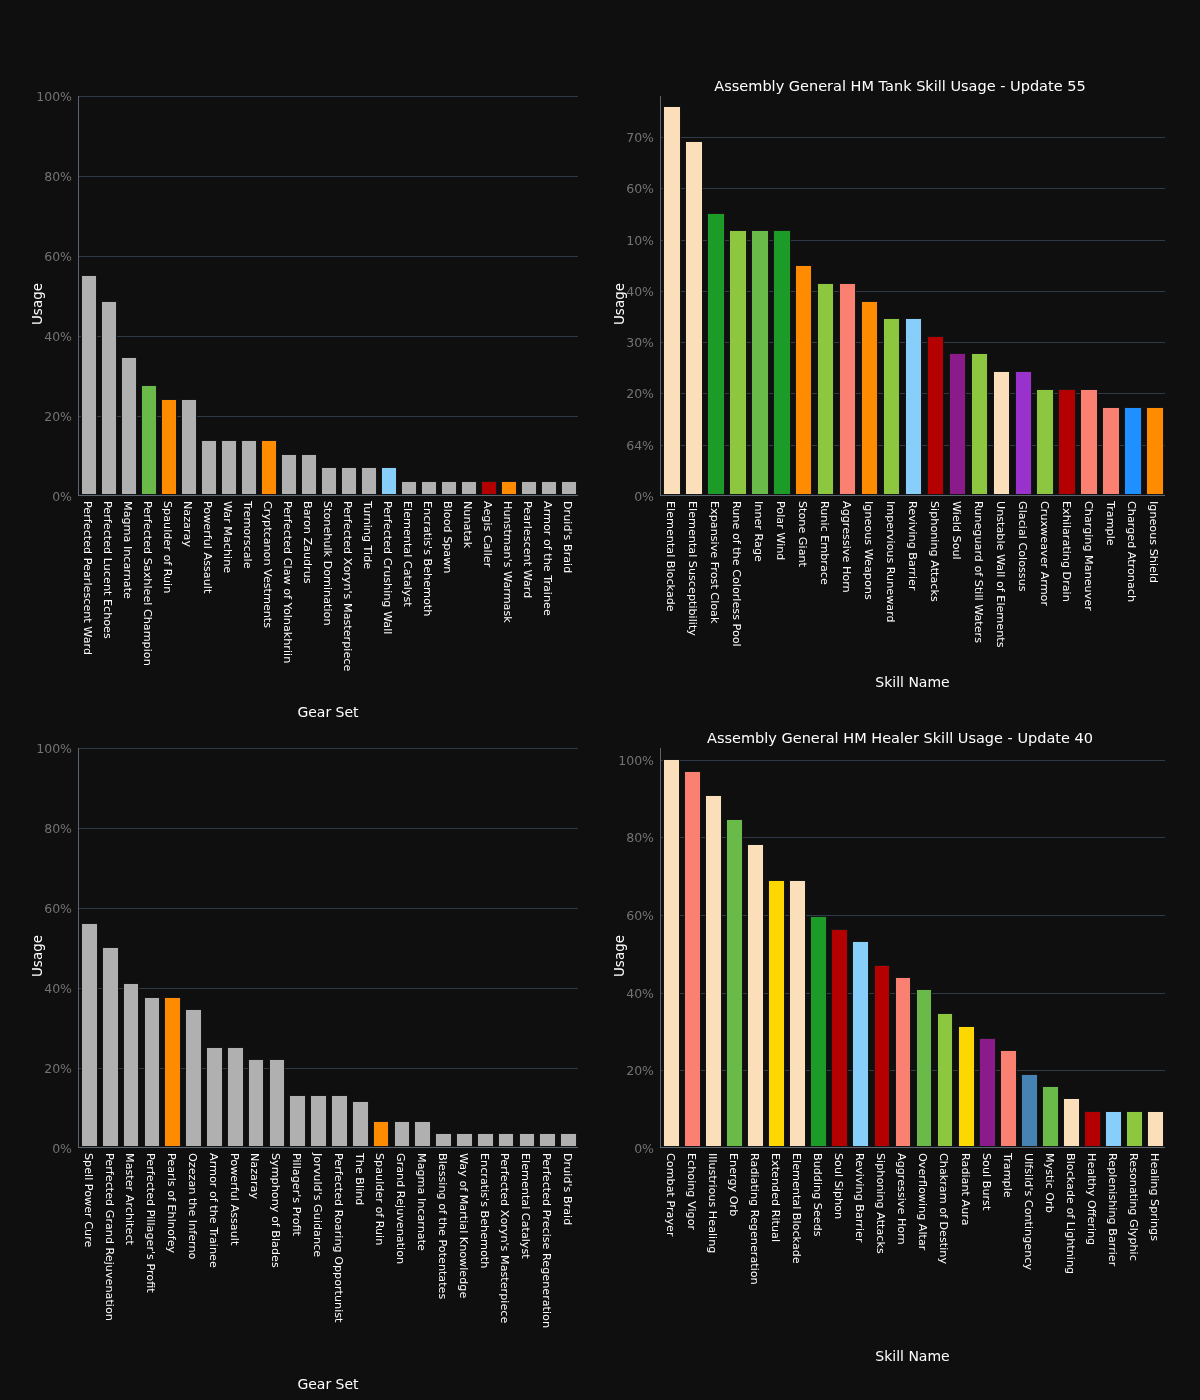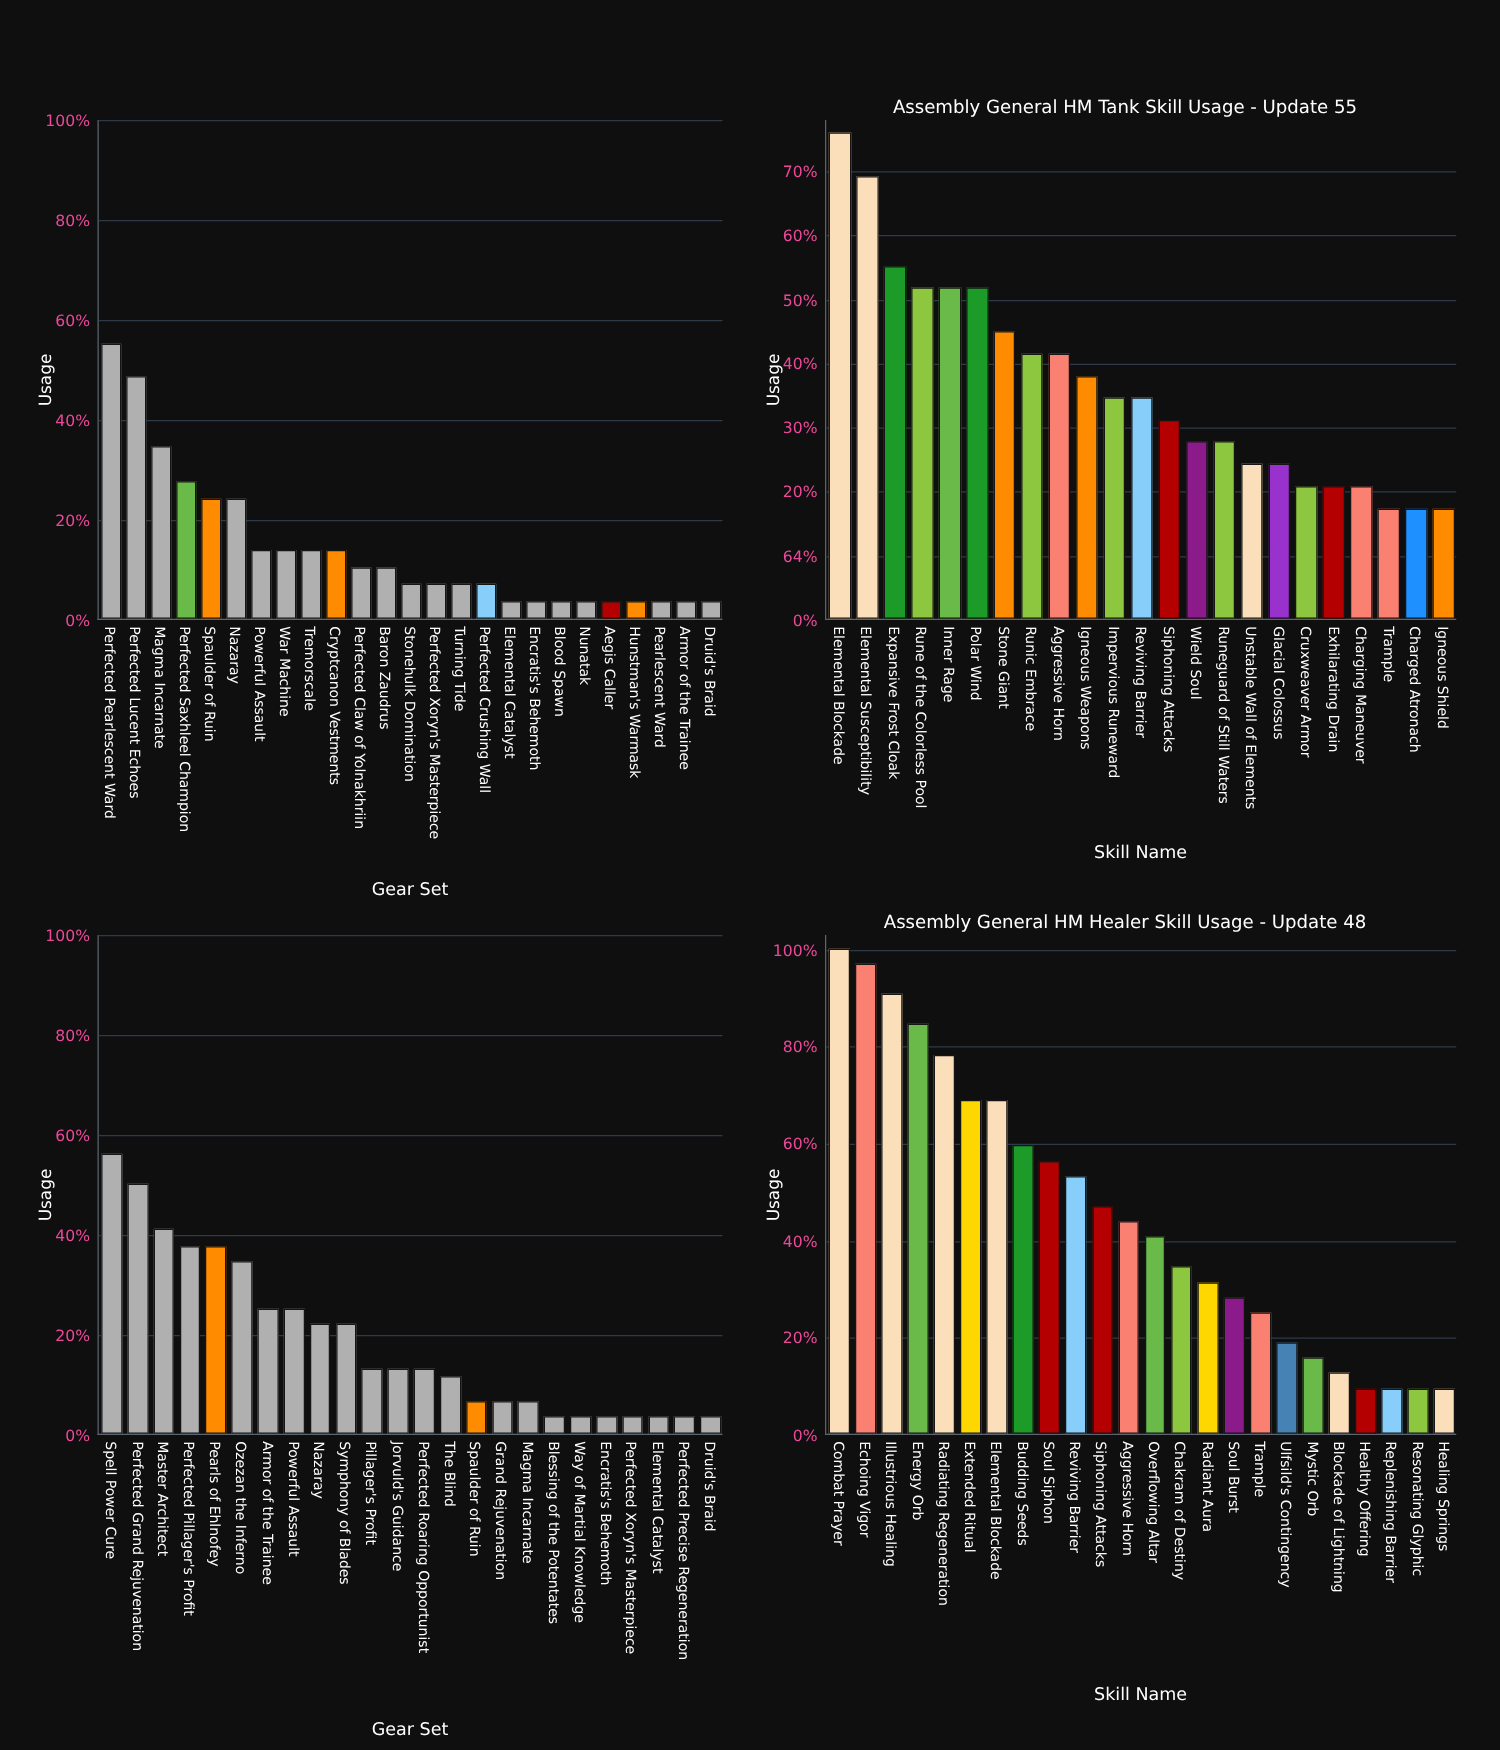--- a/index.html
+++ b/index.html
@@ -54,21 +54,21 @@
     position: absolute;
     left: 0; right: 0;
     height: 1px;
     background: #2f3a48;
   }
   .ytick {
     position: absolute;
     right: 100%;
     margin-right: 7px;
     font-size: 12.5px;
-    color: #ec4899;
+    color: #737373;
     white-space: nowrap;
     transform: translateY(-50%);
     text-align: right;
   }
   .bar {
     position: absolute;
     bottom: 0;
     border: 1px solid #151515;
     box-sizing: border-box;
   }
@@ -163,21 +163,21 @@
         <div class="ytick" style="top: 400px;">0%</div>
         <div class="grid-line" style="top: 348.718px;"></div>
         <div class="ytick" style="top: 348.718px;">64%</div>
         <div class="grid-line" style="top: 297.436px;"></div>
         <div class="ytick" style="top: 297.436px;">20%</div>
         <div class="grid-line" style="top: 246.154px;"></div>
         <div class="ytick" style="top: 246.154px;">30%</div>
         <div class="grid-line" style="top: 194.872px;"></div>
         <div class="ytick" style="top: 194.872px;">40%</div>
         <div class="grid-line" style="top: 143.59px;"></div>
-        <div class="ytick" style="top: 143.59px;">50%</div>
+        <div class="ytick" style="top: 143.59px;">10%</div>
         <div class="grid-line" style="top: 92.3077px;"></div>
         <div class="ytick" style="top: 92.3077px;">60%</div>
         <div class="grid-line" style="top: 41.0256px;"></div>
         <div class="ytick" style="top: 41.0256px;">70%</div>
         <div class="bar" title="Elemental Blockade: 75.9%" style="left: 2.19565px; width: 17.5652px; height: 389.231px; background: rgb(251, 223, 187);"></div>
         <div class="xtick" style="left: 15.3783px; margin-top: 6px;">Elemental Blockade</div>
         <div class="bar" title="Elemental Susceptibility: 69%" style="left: 24.1522px; width: 17.5652px; height: 353.846px; background: rgb(251, 223, 187);"></div>
         <div class="xtick" style="left: 37.3348px; margin-top: 6px;">Elemental Susceptibility</div>
         <div class="bar" title="Expansive Frost Cloak: 55%" style="left: 46.1087px; width: 17.5652px; height: 282.051px; background: rgb(29, 155, 40);"></div>
         <div class="xtick" style="left: 59.2913px; margin-top: 6px;">Expansive Frost Cloak</div>
@@ -283,21 +283,21 @@
         <div class="bar" title="Elemental Catalyst: 3.5%" style="left: 439.583px; width: 16.6667px; height: 14px; background: rgb(176, 176, 176);"></div>
         <div class="xtick" style="left: 452.317px; margin-top: 6px;">Elemental Catalyst</div>
         <div class="bar" title="Perfected Precise Regeneration: 3.5%" style="left: 460.417px; width: 16.6667px; height: 14px; background: rgb(176, 176, 176);"></div>
         <div class="xtick" style="left: 473.15px; margin-top: 6px;">Perfected Precise Regeneration</div>
         <div class="bar" title="Druid's Braid: 3.5%" style="left: 481.25px; width: 16.6667px; height: 14px; background: rgb(176, 176, 176);"></div>
         <div class="xtick" style="left: 493.983px; margin-top: 6px;">Druid's Braid</div>
       </div>
       <div class="xlabel" style="left: 78px; width: 500px; top: 650px;">Gear Set</div>
     </div>
   <div class="panel" id="panel-3" style="left:600px; top:726px; width:600px; height:674px;">
-      <div class="panel-title" style="top: 4px;">Assembly General HM Healer Skill Usage - Update 48</div>
+      <div class="panel-title" style="top: 4px;">Assembly General HM Healer Skill Usage - Update 40</div>
       <div class="ylabel" style="left: -2px; top: 222px; transform: rotate(-90deg);">Usage</div>
       <div class="plot" style="left: 60px; top: 22px; width: 505px; height: 400px;">
         <div class="ytick" style="top: 400px;">0%</div>
         <div class="grid-line" style="top: 322.33px;"></div>
         <div class="ytick" style="top: 322.33px;">20%</div>
         <div class="grid-line" style="top: 244.66px;"></div>
         <div class="ytick" style="top: 244.66px;">40%</div>
         <div class="grid-line" style="top: 166.99px;"></div>
         <div class="ytick" style="top: 166.99px;">60%</div>
         <div class="grid-line" style="top: 89.3204px;"></div>

